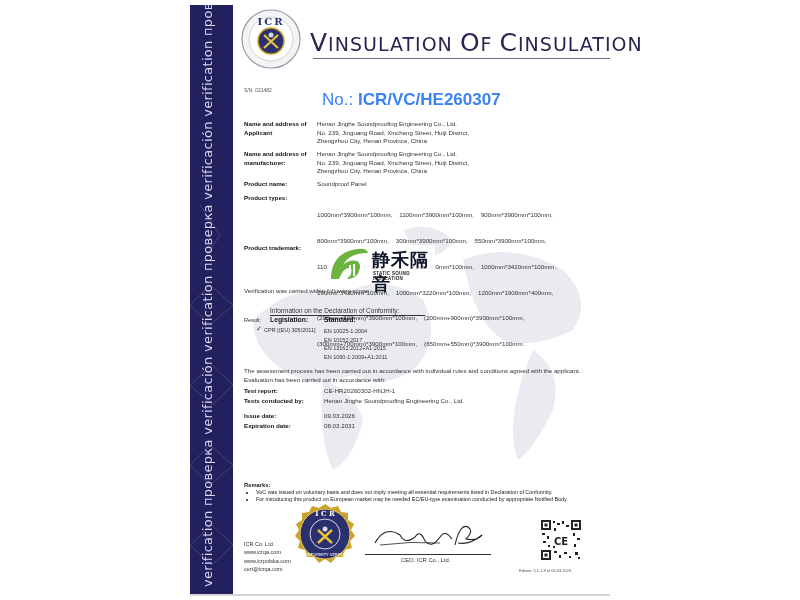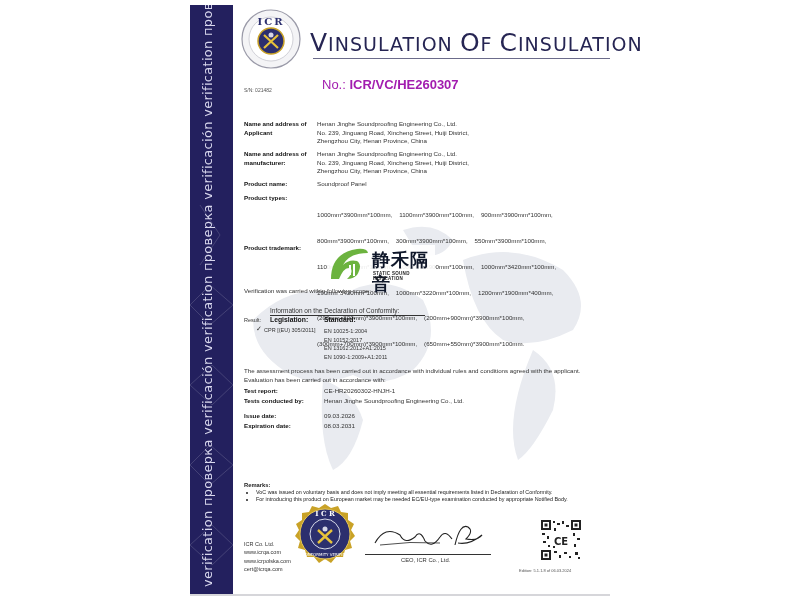--- a/index.html
+++ b/index.html
@@ -27,21 +27,21 @@
   }
   .worldmap { position: absolute; left: 233px; top: 200px; width: 377px; height: 290px; }
   .logo-top { position: absolute; left: 240px; top: 8px; width: 62px; height: 62px; }
   .title {
     position: absolute; left: 310px; top: 28px; font-family: "DejaVu Sans", sans-serif;
     color: #262553; font-size: 19px; letter-spacing: 1px; white-space: nowrap;
   }
   .title .big { font-size: 25px; }
   .title-rule { position: absolute; left: 313px; top: 58px; width: 297px; height: 1px; background: #6b6b8a; }
   .sn { position: absolute; left: 244px; top: 87px; font-size: 5px; color: #555; }
-  .cert-no { position: absolute; left: 322px; top: 77px; font-size: 13px; color: #a21caf; }
+  .cert-no { position: absolute; left: 322px; top: 90px; font-size: 17px; color: #3b82f6; }
   .cert-no b { font-weight: bold; }
   .field { position: absolute; left: 244px; font-size: 6.2px; line-height: 8.6px; }
   .label { font-weight: bold; color: #111; width: 70px; position: absolute; left: 0; top: 0; }
   .value { position: absolute; left: 73px; top: 0; color: #333; white-space: nowrap; }
   .trademark { position: absolute; left: 327px; top: 245px; width: 108px; height: 38px; background: rgba(255,255,255,0.9); }
   .tm-cn { position: absolute; left: 45px; top: 3px; font-size: 18px; font-weight: bold; color: #0f172a; letter-spacing: 1px; font-family: "DejaVu Sans", sans-serif; }
   .tm-en { position: absolute; left: 46px; top: 26px; font-size: 4.5px; font-weight: bold; color: #222; letter-spacing: 0.3px; }
   .scope { position: absolute; left: 244px; top: 287px; font-size: 6.2px; color: #333; }
   .decl-head { position: absolute; left: 270px; top: 307px; font-size: 6.5px; color: #333; border-bottom: 1px solid #333; padding-bottom: 1px; width: 155px; }
   .result-lbl { position: absolute; left: 244px; top: 317px; font-size: 5.5px; color: #333; }

